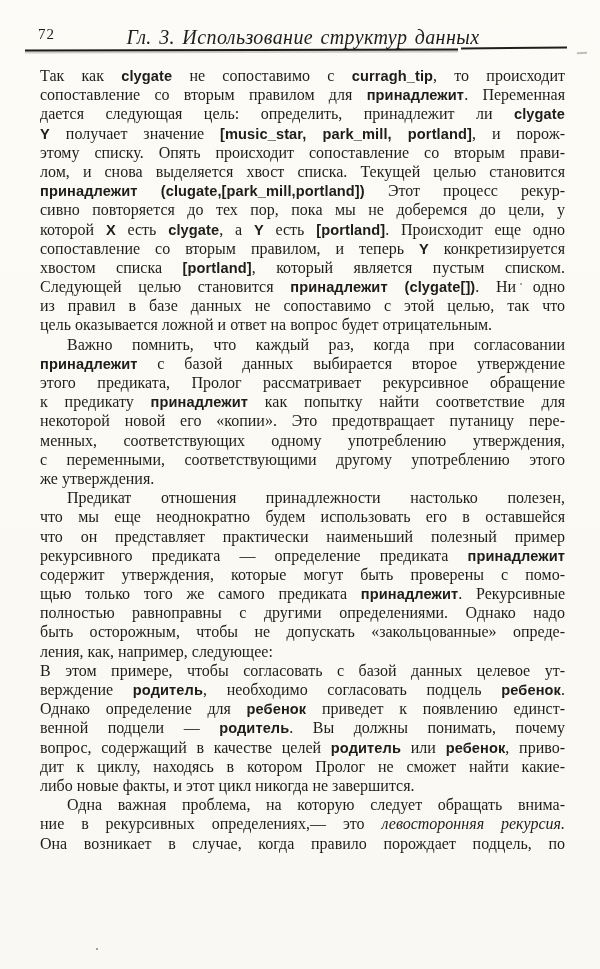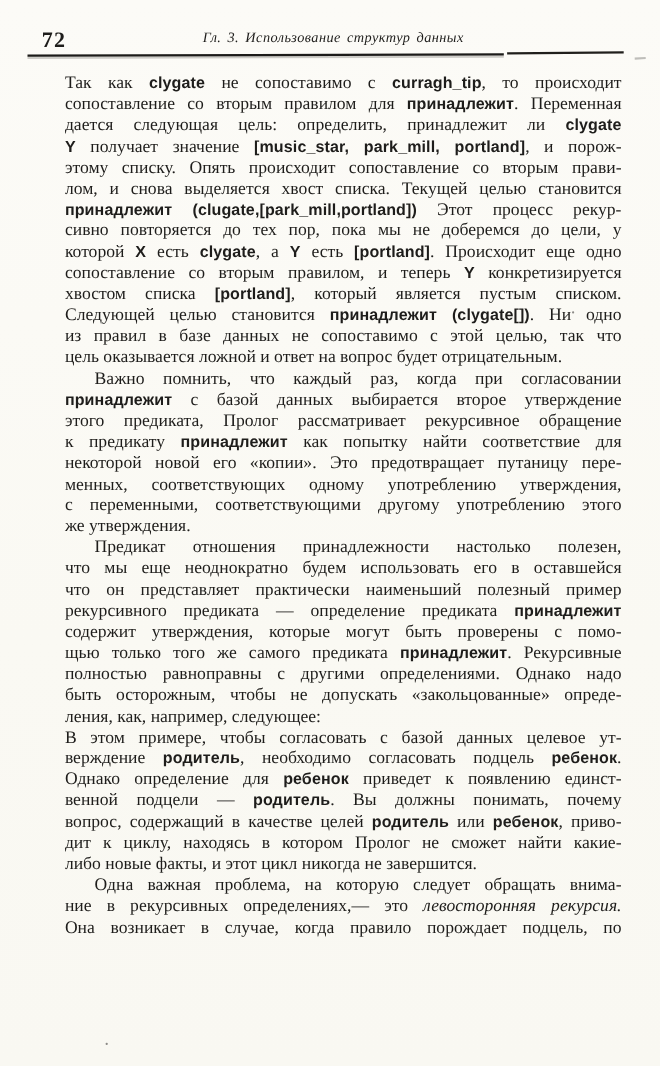--- a/index.html
+++ b/index.html
@@ -11,42 +11,42 @@
     overflow: hidden;
   }
   .page {
     position: relative; width: 600px; height: 969px;
     background: linear-gradient(180deg, #fcfbf7 0%, #faf9f3 60%, #f9f8f2 100%);
   }
   
   .running-head { position: absolute; top: 26px; left: 40px; right: 34px; height: 22px; }
   .pagenum {
     position: absolute; left: -2px; top: 0;
-    font-size: 20px; font-weight: 700; letter-spacing: 1px;
+    font-size: 15px; font-weight: 400; letter-spacing: 1px;
   }
   .chapter {
-    text-align: center; font-style: italic; font-size: 13px;
+    text-align: center; font-style: italic; font-size: 20px;
     letter-spacing: 0.4px; word-spacing: 2px;
   }
   .rule1 {
     position: absolute; left: 25px; top: 49px; width: 433px; height: 2.2px;
     background: #1c1b19; transform: rotate(-0.15deg);
     box-shadow: 0 2px 0 rgba(40,38,34,0.22);
   }
   .rule2 {
     position: absolute; left: 461px; top: 47px; width: 106px; height: 2px;
     background: #201f1c; transform: rotate(-0.5deg);
   }
   
   .body-text {
     position: absolute; top: 66px; left: 40px; width: 525px;
     font-size: 16px; line-height: 19.2px;
     text-rendering: optimizeLegibility;
   }
-  .line { height: 19.2px; overflow: visible; white-space: nowrap; margin-left: 19px; }
+  .line { height: 19.2px; overflow: visible; white-space: nowrap; }
   .line.just { white-space: normal; text-align: justify; text-align-last: justify; text-justify: inter-word; }
   .line.ind { text-indent: 27px; }
   .para.code { margin: 5px 0 6px 0; padding-left: 17px; }
   .run-n { font-weight: 400; }
   .run-b {
     font-family: "Liberation Sans", sans-serif;
     font-weight: 700; font-size: 14.6px; letter-spacing: 0.1px;
   }
   .run-i { font-style: italic; }
   

